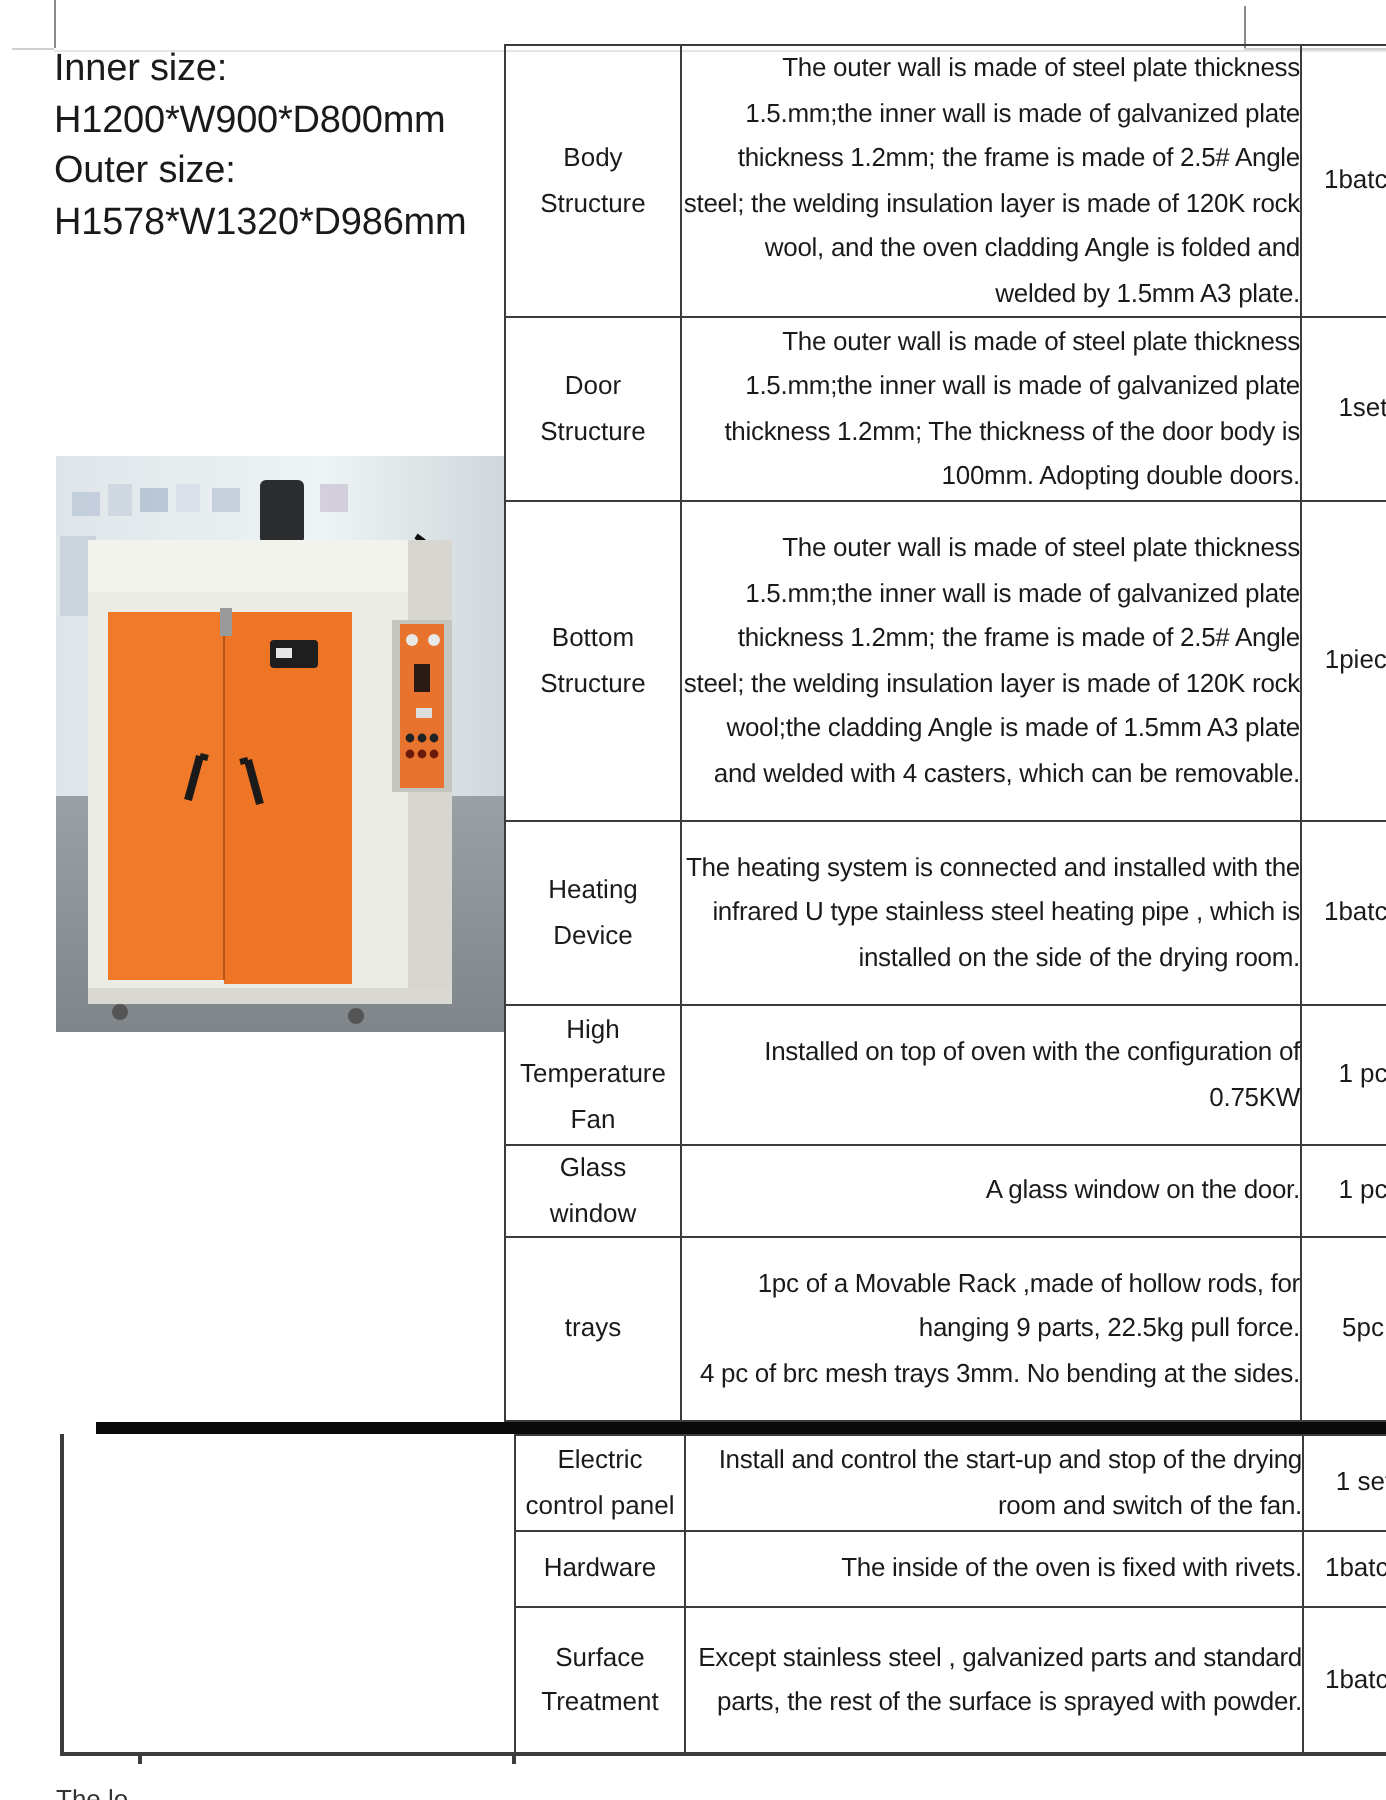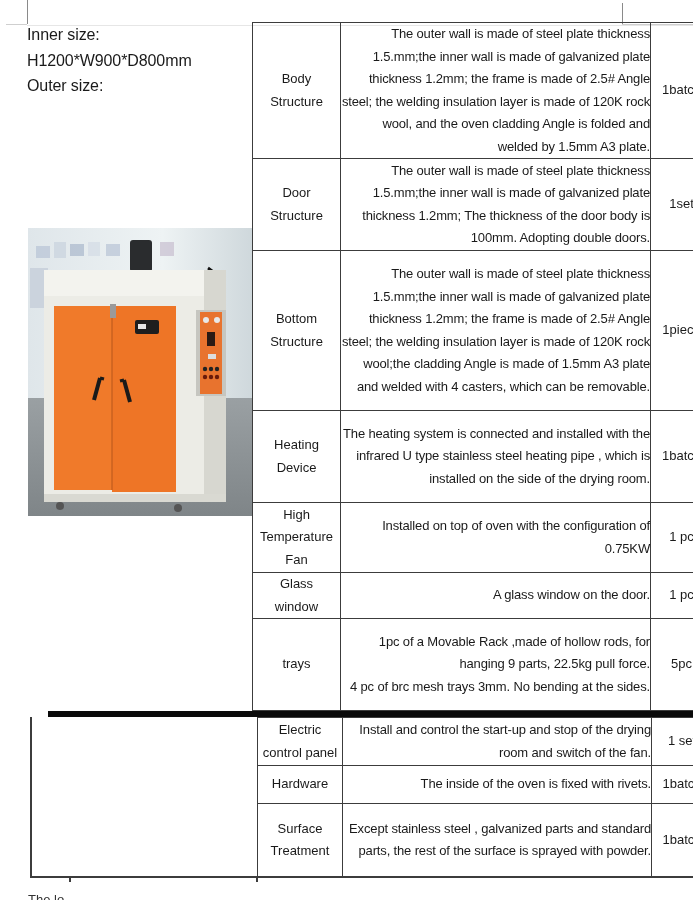--- a/index.html
+++ b/index.html
@@ -5,21 +5,21 @@
   html, body { margin: 0; padding: 0; }
   body {
     width: 693px; height: 900px; position: relative; overflow: hidden;
     background: #ffffff; color: #1a1a1a;
     font-family: "Liberation Sans", "DejaVu Sans", sans-serif;
   }
   .crop-mark-v { position: absolute; background: #8a8a8a; width: 1px; }
   .crop-mark-h { position: absolute; background: #cfcfcf; height: 1px; }
 
   .left-specs { position: absolute; left: 27px; top: 22px; width: 222px; }
-  .left-specs .line { font-size: 16px; line-height: 25.7px; white-space: nowrap; letter-spacing: -0.1px; }
+  .left-specs .line { font-size: 19px; line-height: 25.7px; white-space: nowrap; letter-spacing: -0.1px; }
 
   .product-photo { position: absolute; left: 28px; top: 228px; width: 224px; height: 288px; overflow: hidden; background: #e9ecee; }
 
   table.spec { position: absolute; border-collapse: collapse; table-layout: fixed; font-size: 13px; }
   table.spec td { border: 1.5px solid #3c3c3c; padding: 0; vertical-align: middle; line-height: 22.5px; }
   td.item { text-align: center; padding: 0 1px; }
   td.desc { text-align: right; padding-left: 1px; letter-spacing: -0.15px; }
   td.qty { text-align: center; white-space: nowrap; }
 
   #table-top { left: 252px; top: 22px; width: 460px; }
@@ -37,20 +37,21 @@
 <div class="crop-mark-v" style="left:27px; top:0; height:24px;"></div>
 <div class="crop-mark-h" style="left:6px; top:24px; width:21px;"></div>
 <div class="crop-mark-h" style="left:27px; top:25px; width:666px; background:#e6e6e6;"></div>
 <div class="crop-mark-v" style="left:622px; top:3px; height:21px;"></div>
 <div class="crop-mark-h" style="left:622px; top:24px; width:71px;"></div>
 
 <div class="left-specs">
   <div class="line">Inner size:</div>
   <div class="line">H1200*W900*D800mm</div>
   <div class="line">Outer size:</div>
+  <div class="line">H1578*W1320*D986mm</div>
 </div>
 
 <div class="product-photo" title="Industrial drying oven with orange double doors and side control panel">
   <svg width="224" height="288" viewBox="0 0 224 288">
     <defs>
       <linearGradient id="wall" x1="0" y1="0" x2="1" y2="0">
         <stop offset="0" stop-color="#dfe6ea"></stop>
         <stop offset="0.6" stop-color="#eef3f4"></stop>
         <stop offset="1" stop-color="#cfd8dc"></stop>
       </linearGradient>

